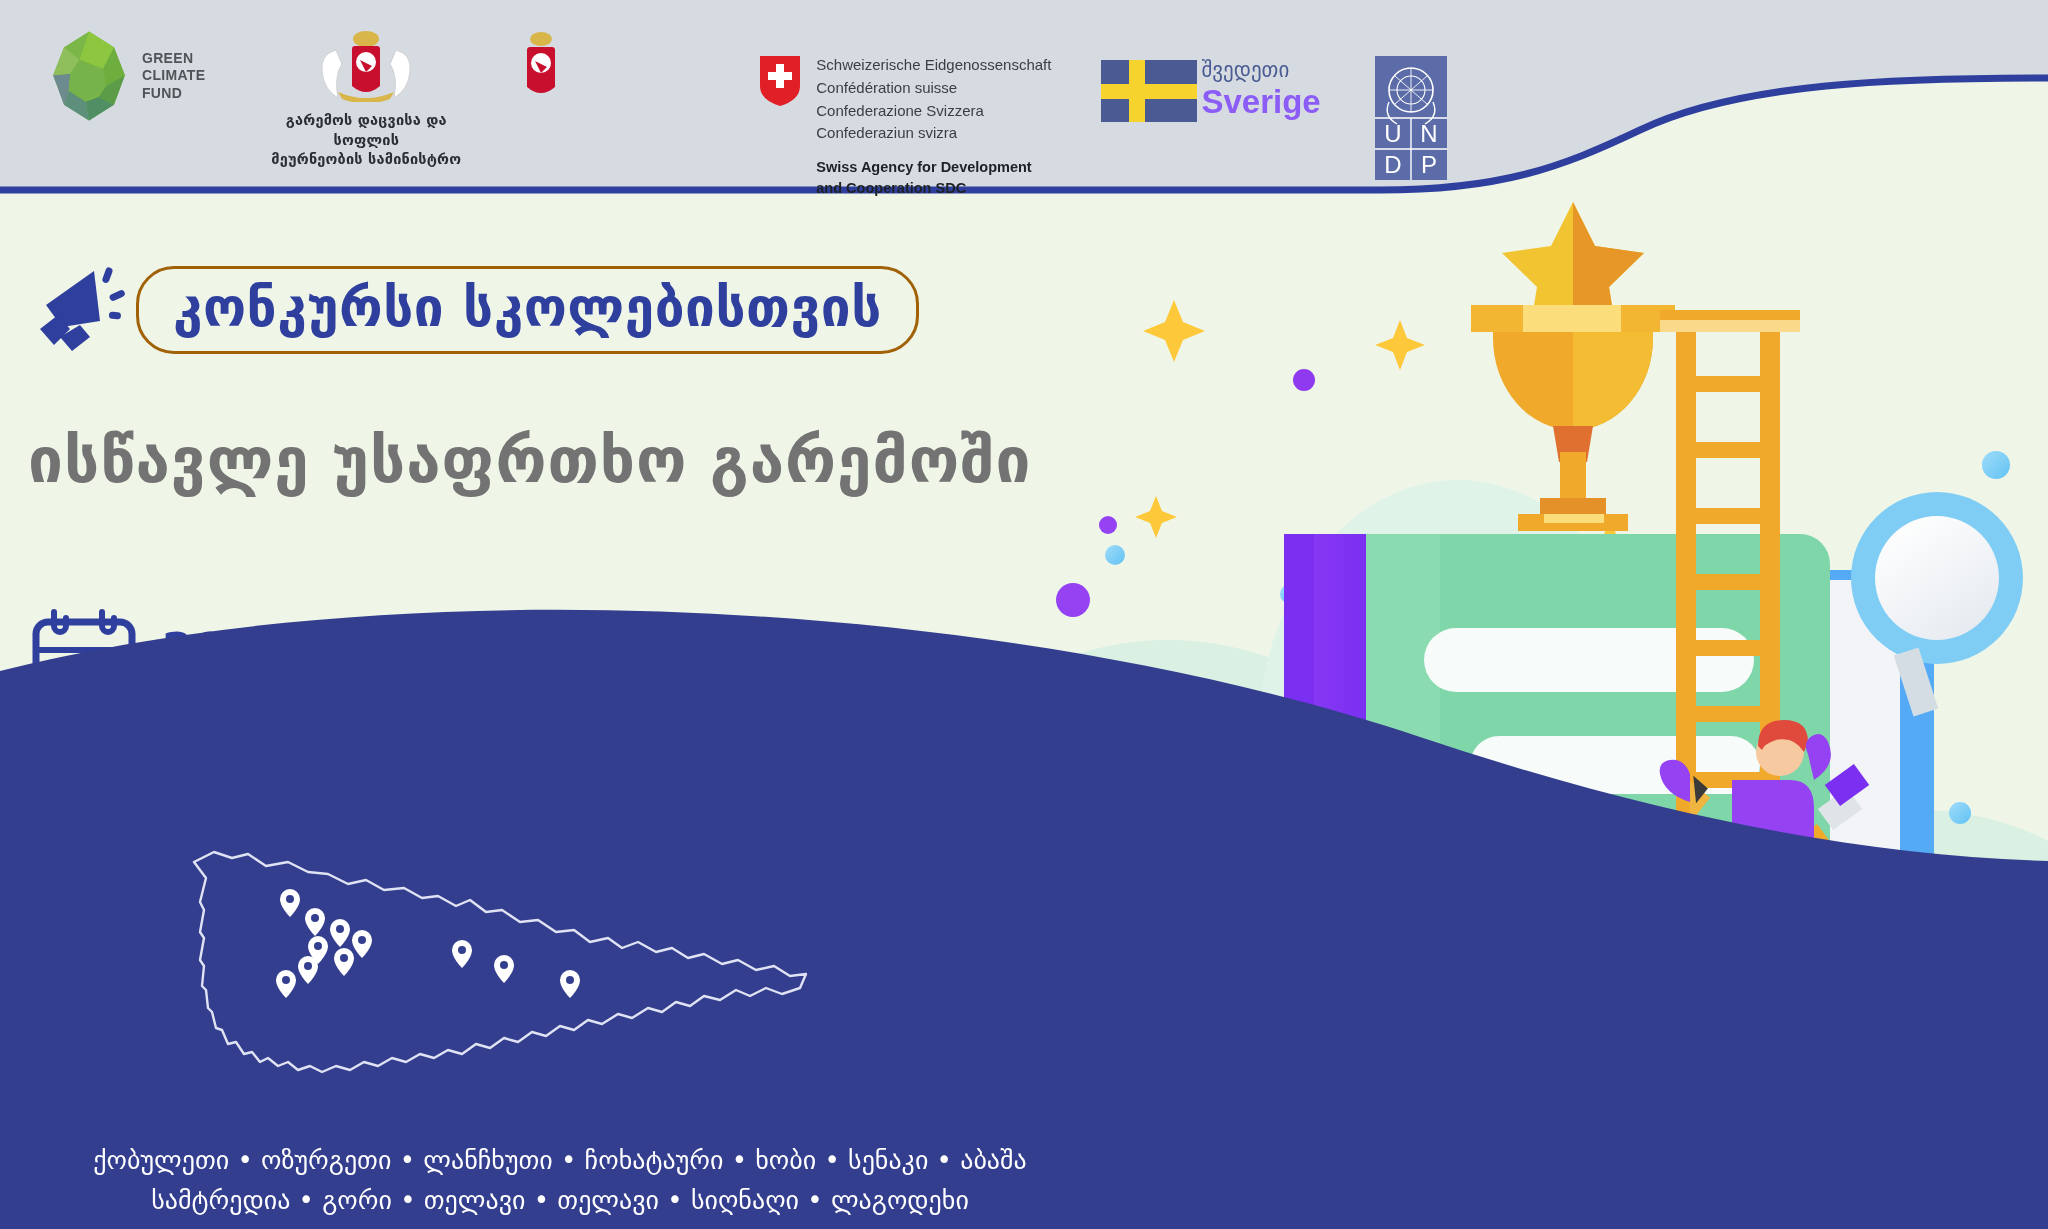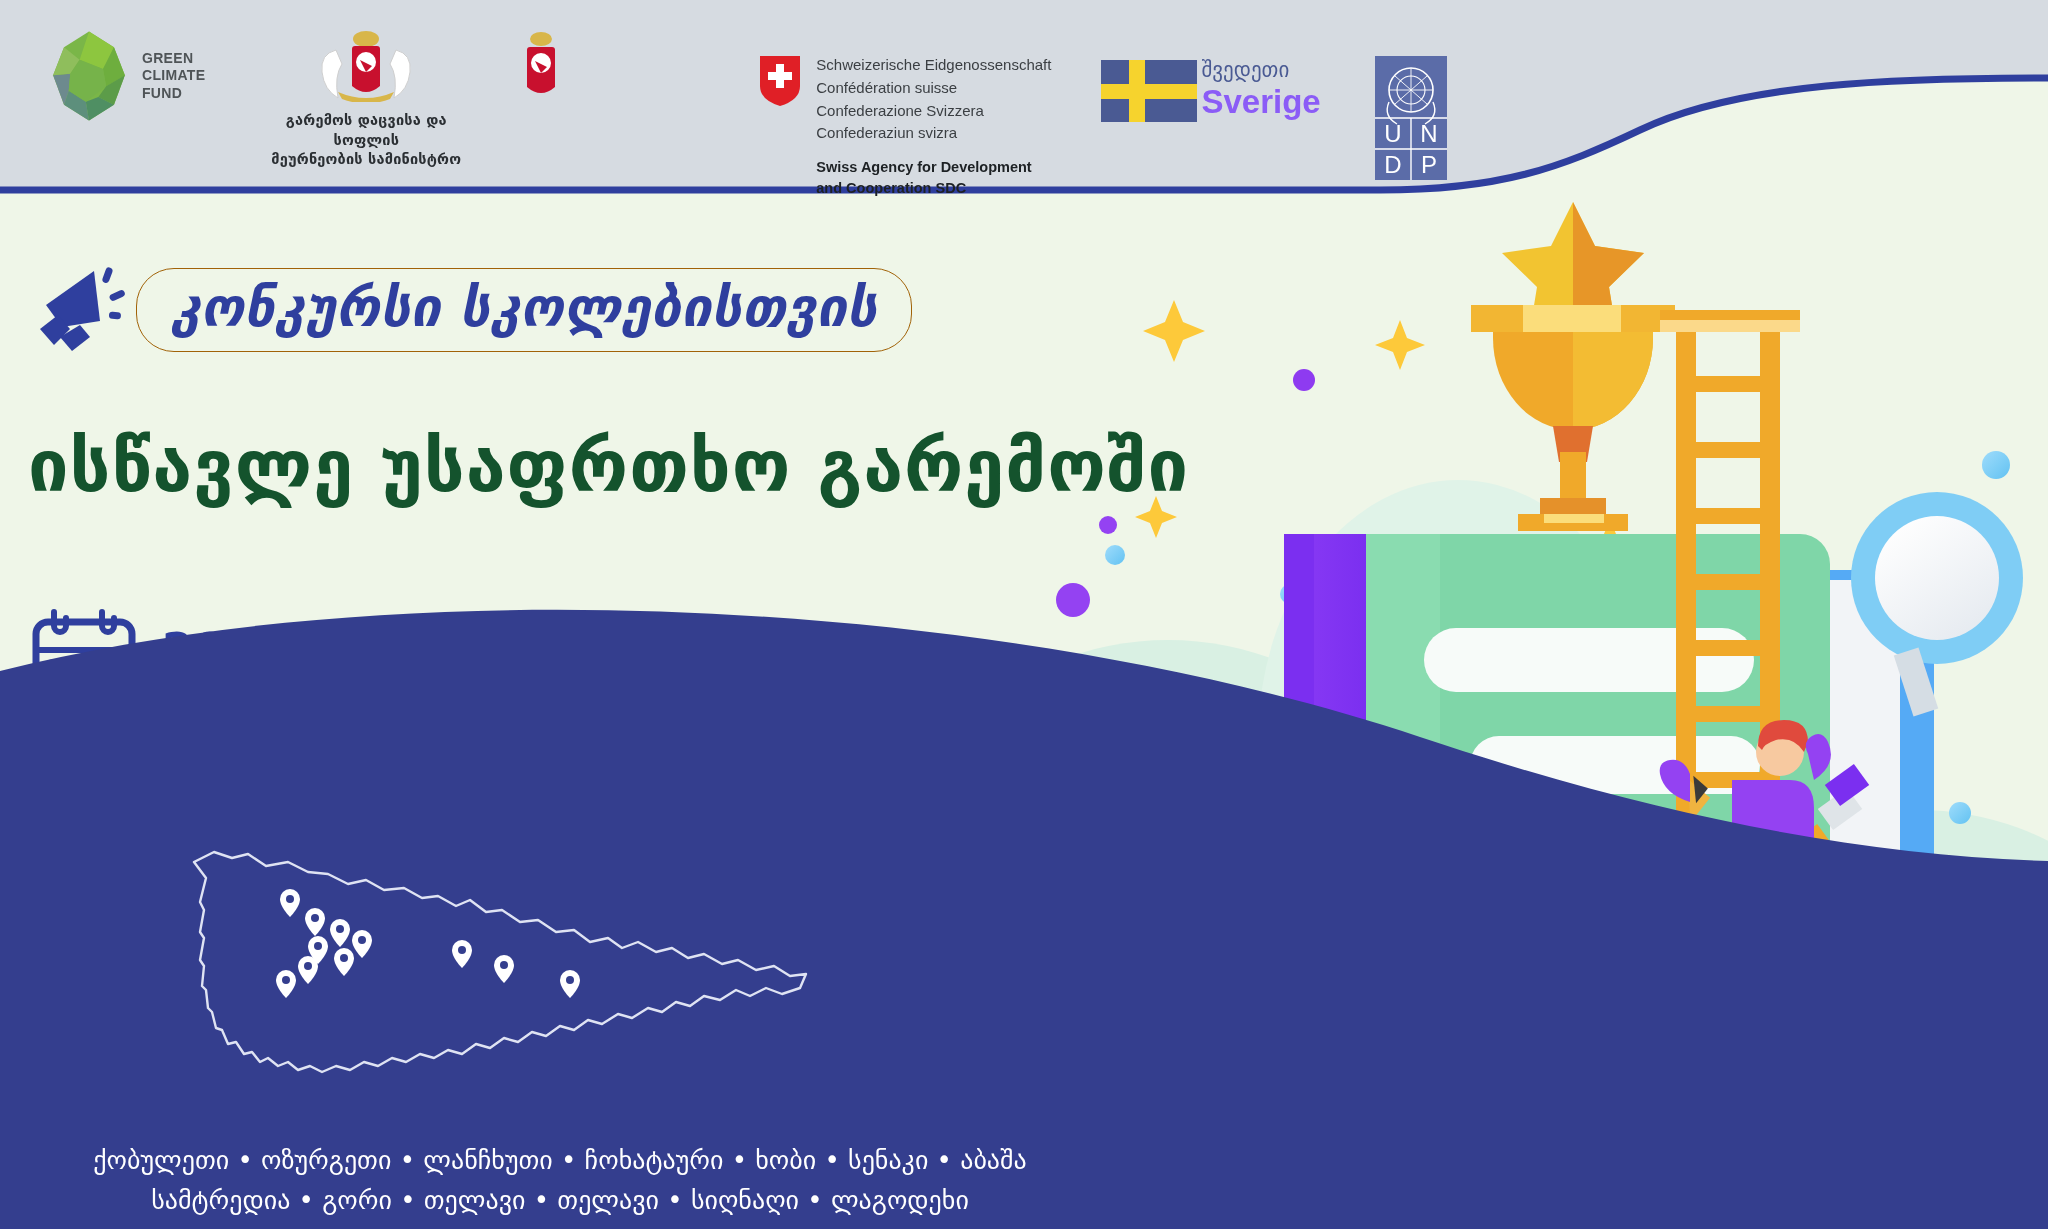--- a/index.html
+++ b/index.html
@@ -54,35 +54,35 @@
   }
   .logo-undp{padding-top:26px;}
 
   
   .divider-svg{position:absolute;left:0;top:0;width:2048px;height:260px;}
 
   
   .badge-wrap{position:absolute;left:30px;top:265px;display:flex;align-items:center;}
   .megaphone{width:96px;height:96px;flex:none;margin-right:10px;margin-top:-6px;}
   .badge{
-    border:1px solid #a16207;border-radius:38px;
+    border:3px solid #a16207;border-radius:38px;
     padding:9px 34px 15px 34px;
     display:flex;align-items:center;justify-content:center;
-    height:58px;box-sizing:content-box;font-style:italic;
+    height:58px;box-sizing:content-box;
   }
   .badge-text{
     font-family:"DejaVu Sans",sans-serif;font-weight:700;
     font-size:53px;line-height:1;color:#2f3f9e;letter-spacing:.5px;white-space:nowrap;
   }
 
   
   .headline{
     position:absolute;left:28px;top:430px;
     font-family:"DejaVu Sans",sans-serif;font-weight:700;
-    font-size:72px;line-height:1;color:#14532d;letter-spacing:1px;white-space:nowrap;
+    font-size:62px;line-height:1;color:#737373;letter-spacing:1px;white-space:nowrap;
   }
 
   
   .deadline{position:absolute;left:30px;top:608px;display:flex;align-items:center;gap:24px;}
   .cal-icon{width:108px;height:118px;flex:none;}
   .deadline-text .dl-date{
     font-family:"DejaVu Sans",sans-serif;font-weight:700;font-size:45px;line-height:1.08;
     color:#2f3f9e;letter-spacing:.5px;white-space:nowrap;
   }
   .deadline-text .dl-sub{

